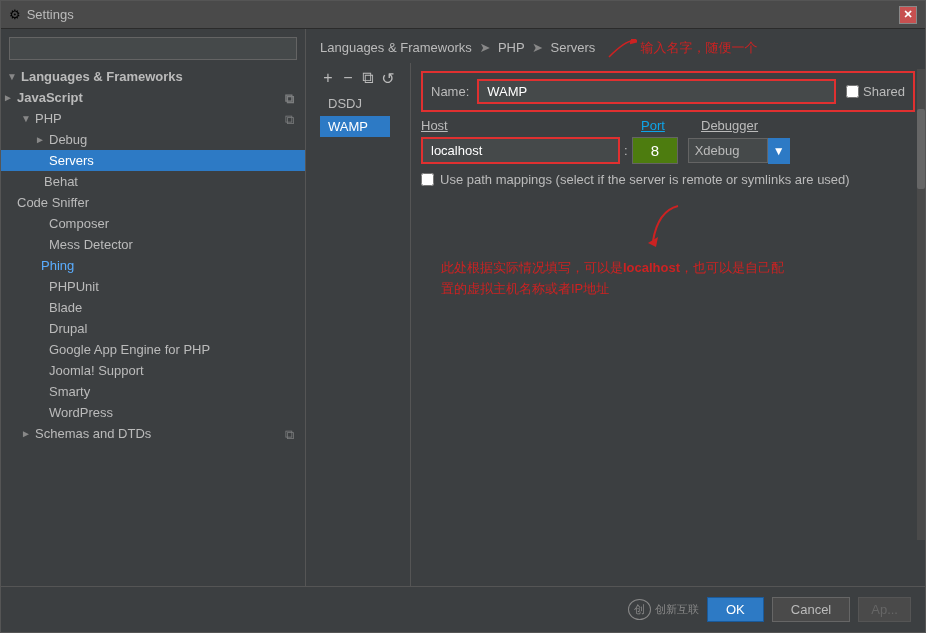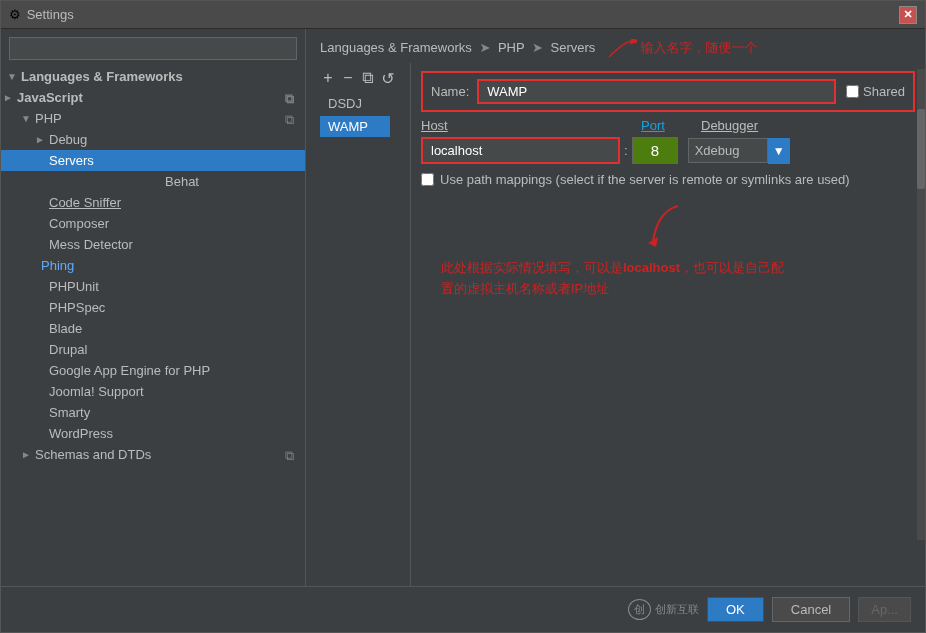--- a/index.html
+++ b/index.html
@@ -80,26 +80,26 @@
         <div class="tree-item" style="padding-left:32px;">
           <span class="arrow right"></span>
           <span class="item-label">Debug</span>
         </div>
 
         <div class="tree-item selected" style="padding-left:32px;">
           <span class="arrow empty">►</span>
           <span class="item-label">Servers</span>
         </div>
 
-        <div class="tree-item" style="padding-left:44px;justify-content:center;">
+        <div class="tree-item" style="padding-left:27px;">
           <span class="arrow empty">►</span>
           <span class="item-label">Behat</span>
         </div>
 
-        <div class="tree-item" style="padding-left:32px;text-decoration:underline;">
+        <div class="tree-item" style="">
           <span class="arrow empty">►</span>
           <span class="item-label">Code Sniffer</span>
         </div>
 
         <div class="tree-item" style="padding-left:32px;">
           <span class="arrow empty">►</span>
           <span class="item-label">Composer</span>
         </div>
 
         <div class="tree-item" style="padding-left:32px;">
@@ -110,24 +110,20 @@
         <div class="tree-item" style="padding-left:24px;">
           <span class="arrow empty">►</span>
           <span class="item-label" style="color:#5aadff;">Phing</span>
         </div>
 
         <div class="tree-item" style="padding-left:32px;">
           <span class="arrow empty">►</span>
           <span class="item-label">PHPUnit</span>
         </div>
 
-        <div class="tree-item" style="padding-left:32px;">
-          <span class="arrow empty">►</span>
-          <span class="item-label">PHPSpec</span>
-        </div>
 
         <div class="tree-item" style="padding-left:32px;">
           <span class="arrow empty">►</span>
           <span class="item-label">Blade</span>
         </div>
 
         <div class="tree-item" style="padding-left:32px;">
           <span class="arrow empty">►</span>
           <span class="item-label">Drupal</span>
         </div>

